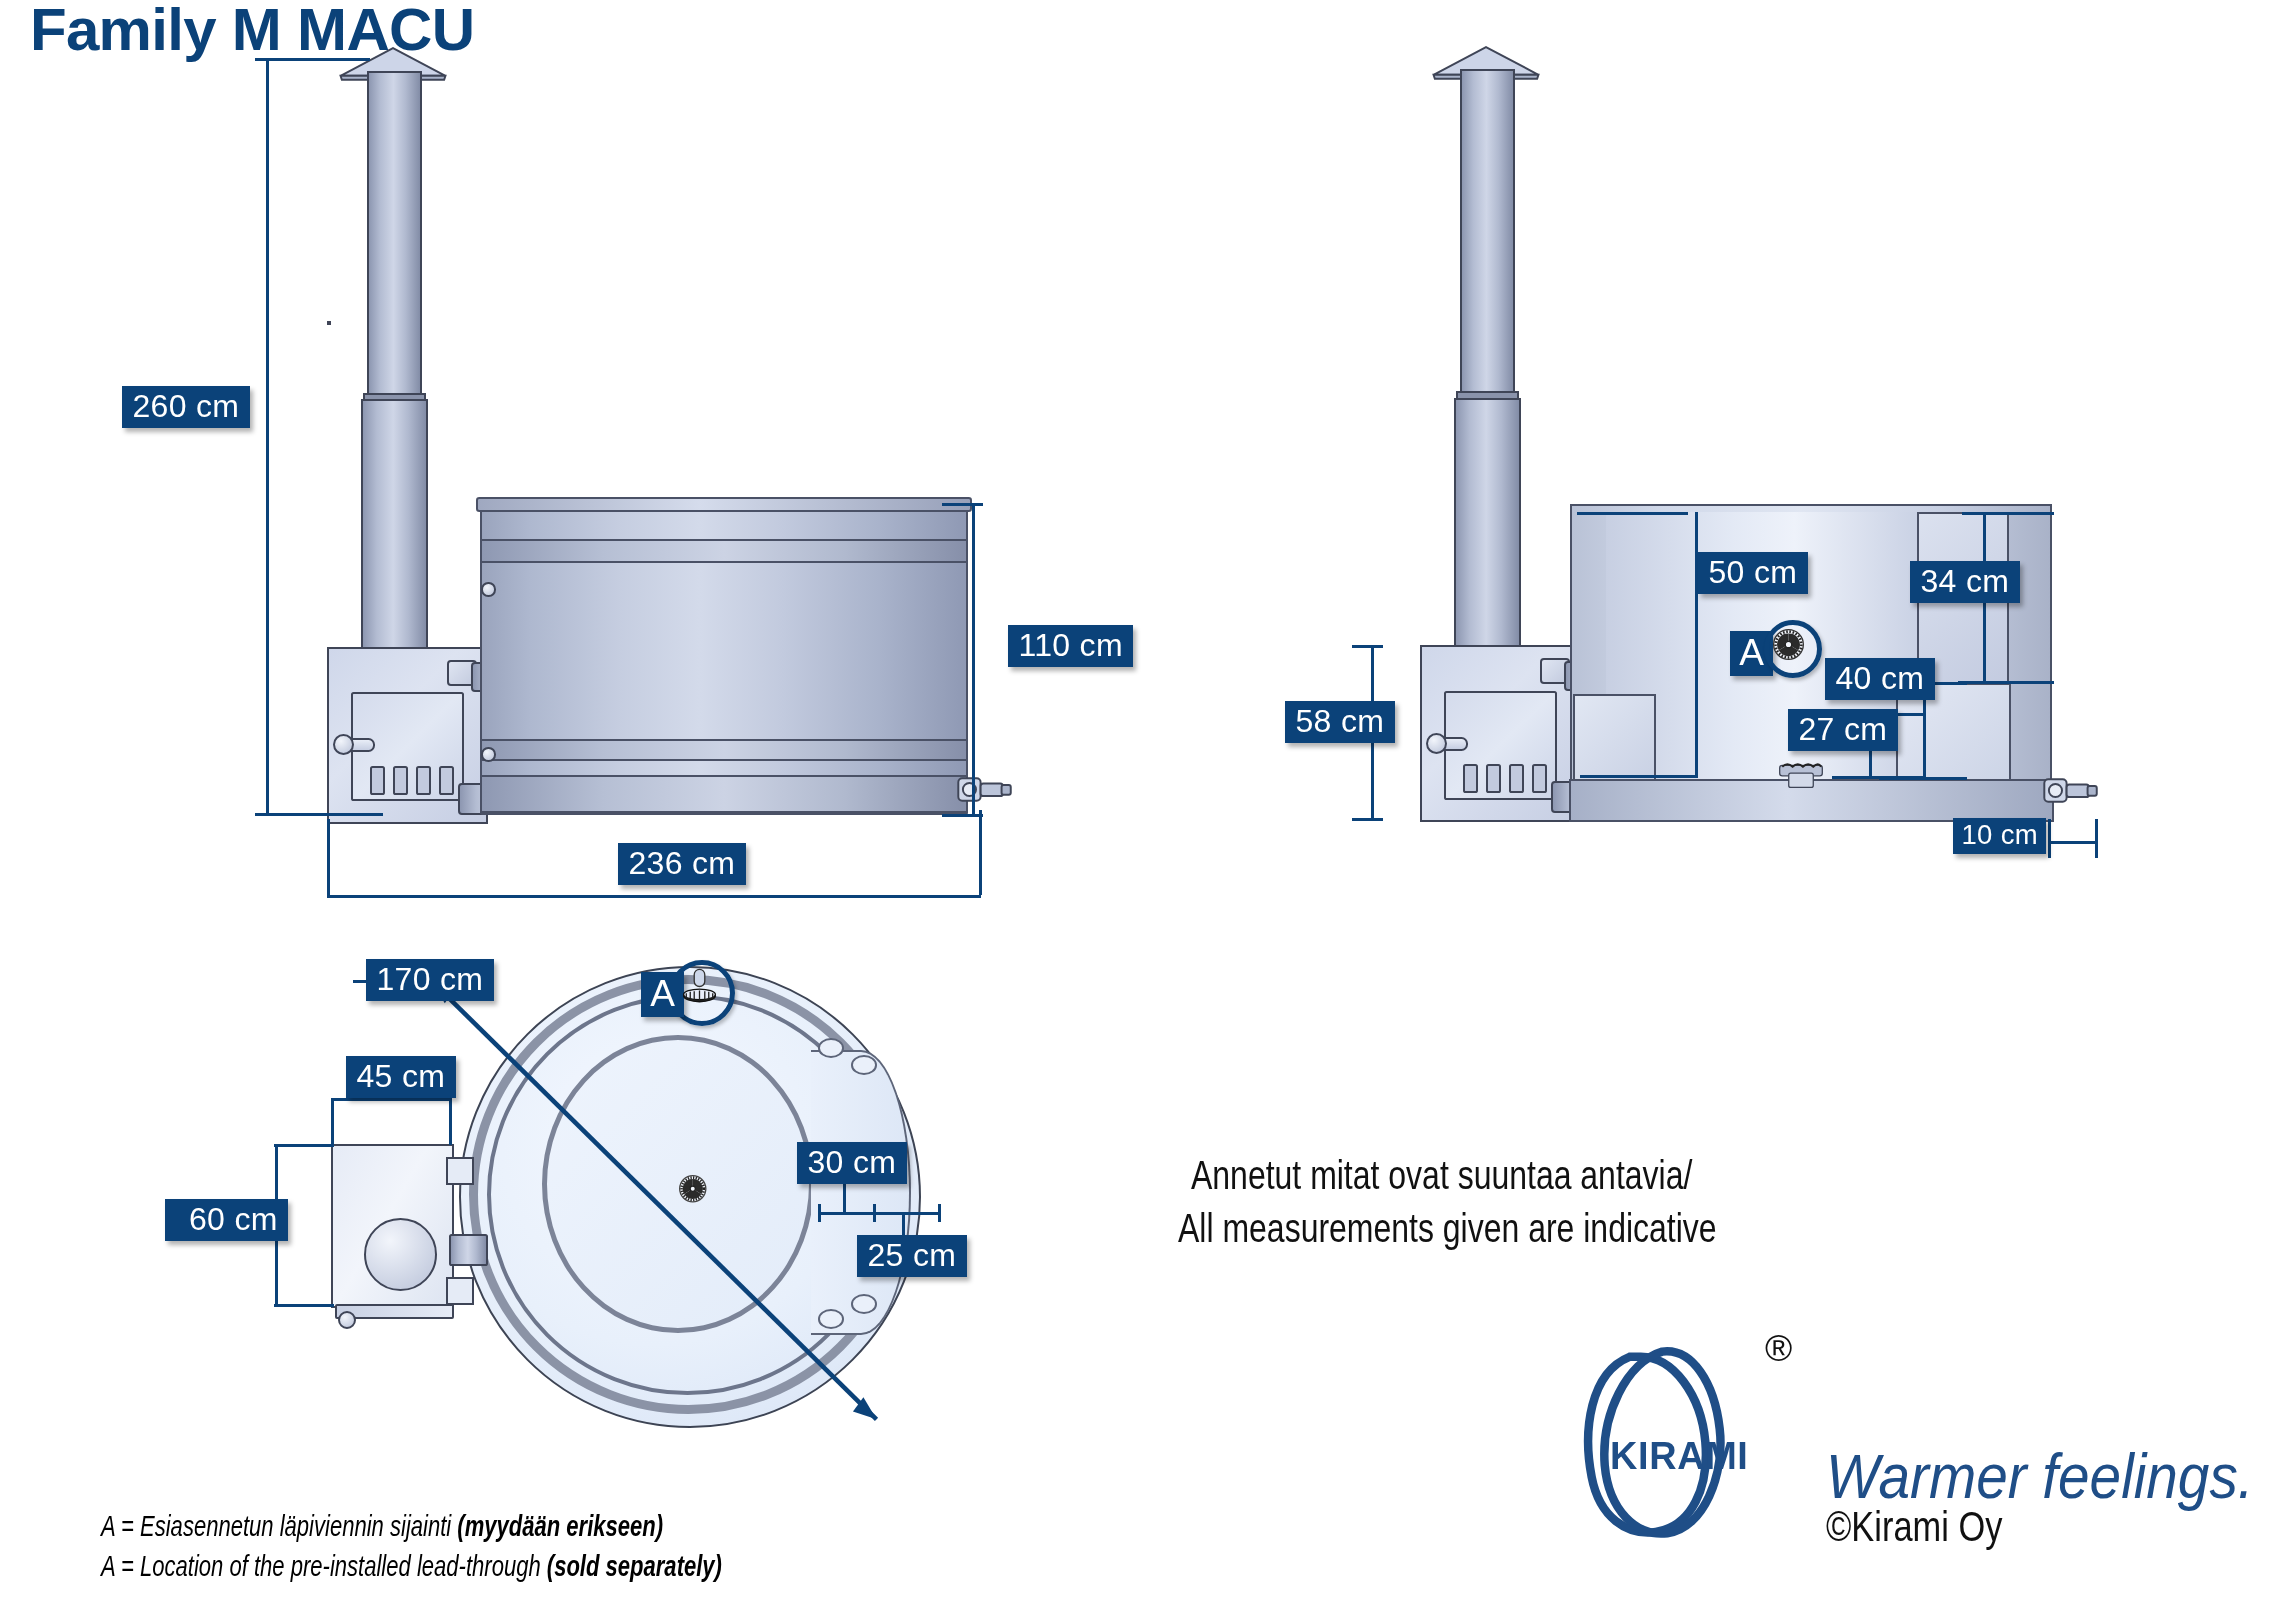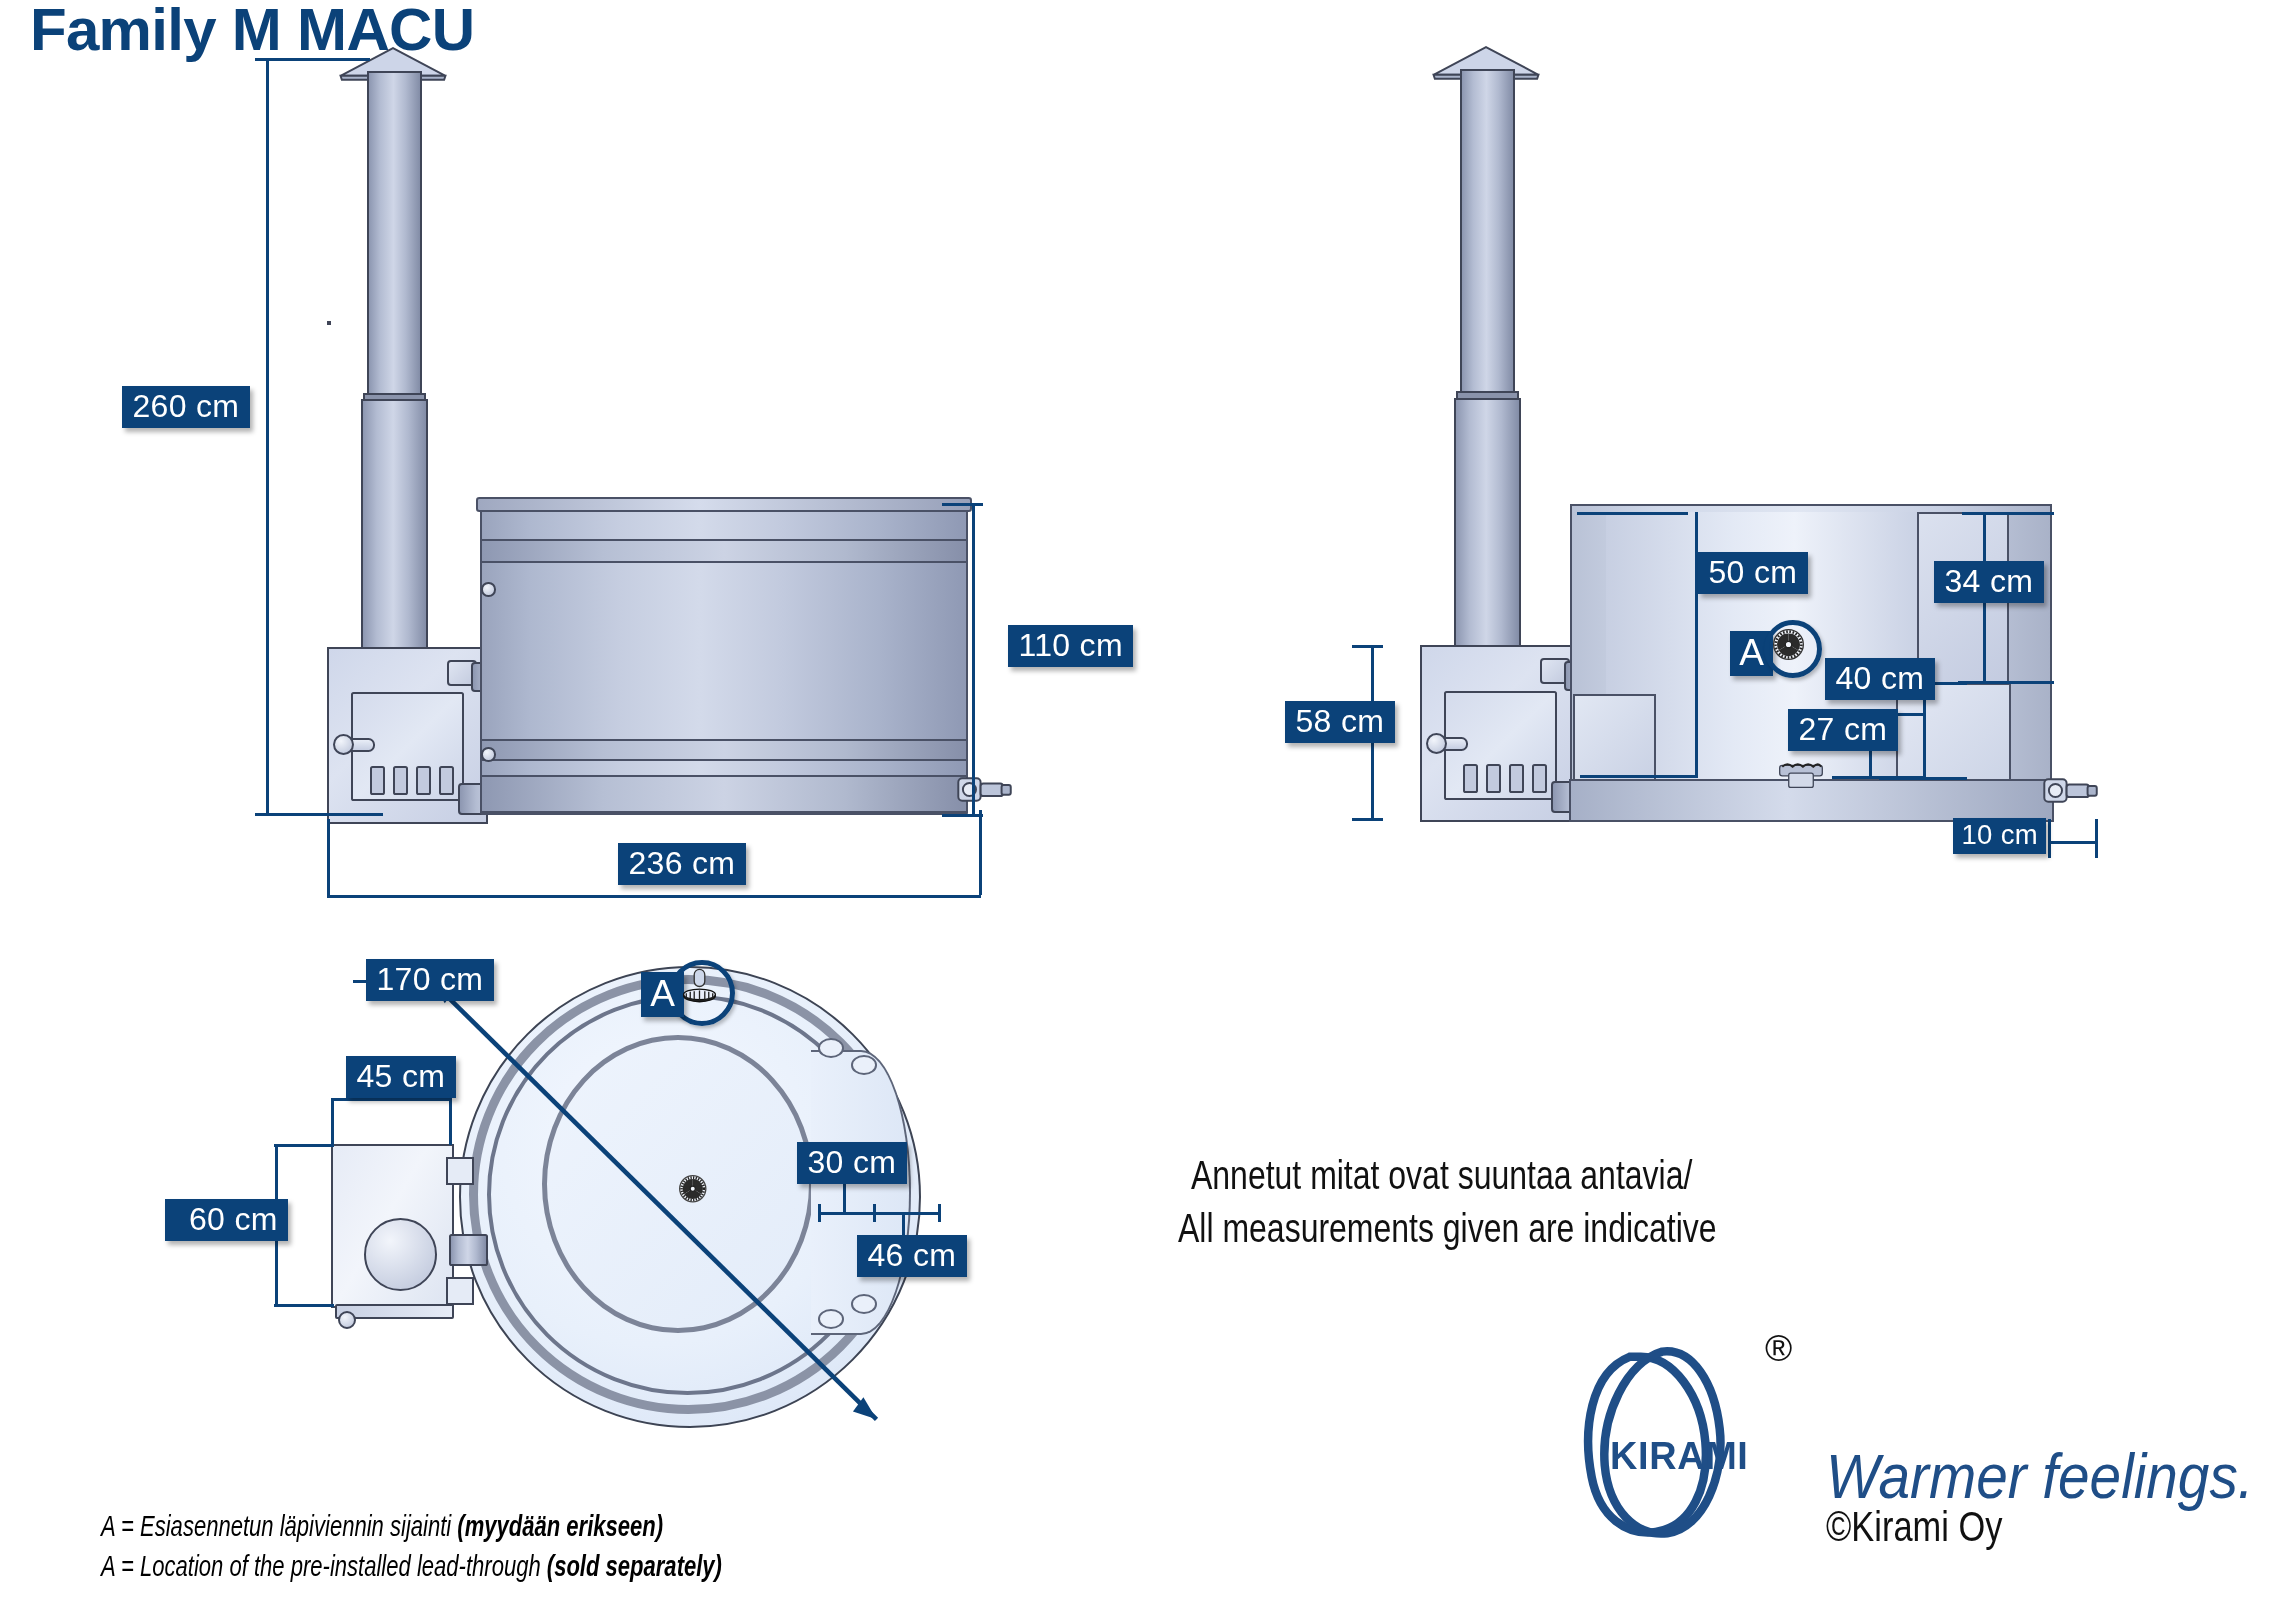--- a/index.html
+++ b/index.html
@@ -226,21 +226,21 @@
     <div class="dim" style="left:1285px;top:701px;">58 cm</div>
 
     <div class="hline" style="left:1577px;top:512px;width:111px;"></div>
     <div class="vline" style="left:1695px;top:512px;height:266px;"></div>
     <div class="hline" style="left:1580px;top:775px;width:118px;"></div>
     <div class="dim" style="left:1698px;top:552px;">50 cm</div>
 
     <div class="hline" style="left:1962px;top:512px;width:92px;"></div>
     <div class="vline" style="left:1983px;top:512px;height:170px;"></div>
     <div class="hline" style="left:1958px;top:681px;width:96px;"></div>
-    <div class="dim" style="left:1910px;top:561px;margin-left:24px;">34 cm</div>
+    <div class="dim" style="left:1910px;top:561px;">34 cm</div>
 
     <div class="hline" style="left:1887px;top:682px;width:80px;"></div>
     <div class="vline" style="left:1923px;top:682px;height:98px;"></div>
     <div class="hline" style="left:1879px;top:777px;width:88px;"></div>
     <div class="dim" style="left:1825px;top:658px;">40 cm</div>
 
     <div class="hline" style="left:1840px;top:713px;width:84px;"></div>
     <div class="vline" style="left:1869px;top:713px;height:65px;"></div>
     <div class="hline" style="left:1832px;top:776px;width:92px;"></div>
     <div class="dim" style="left:1788px;top:709px;">27 cm</div>
@@ -319,21 +319,21 @@
 
     <div class="hline" style="left:818px;top:1212px;width:58px;"></div>
     <div class="tick-v" style="left:818px;top:1204px;height:18.3px;"></div>
     <div class="tick-v" style="left:873px;top:1204px;height:18.3px;"></div>
     <div class="vline" style="left:843px;top:1177px;height:37px;"></div>
     <div class="dim" style="left:797px;top:1142px;">30 cm</div>
 
     <div class="hline" style="left:876px;top:1212px;width:65px;"></div>
     <div class="tick-v" style="left:938px;top:1204px;height:18.3px;"></div>
     <div class="vline" style="left:902px;top:1212px;height:31px;"></div>
-    <div class="dim" style="left:857px;top:1235px;">46 cm</div>
+    <div class="dim" style="left:857px;top:1235px;">25 cm</div>
 
     <div class="acircle" style="left:669px;top:960px;width:56px;height:56px;"></div>
     <div class="dim ltr" style="left:641px;top:972px;">A</div>
     <svg style="position:absolute;left:681px;top:968px;width:37px;height:41px;" viewBox="0 0 56 62" width="37" height="41">
       <rect x="20" y="2" width="16" height="26" rx="8" fill="#cdd7ea" stroke="#333" stroke-width="2"></rect>
       <ellipse cx="28" cy="42" rx="24" ry="9" fill="#2c2c2c" stroke="#111" stroke-width="2"></ellipse>
       <ellipse cx="28" cy="40" rx="24" ry="8" fill="#e9eefa" stroke="#111" stroke-width="2"></ellipse>
       <g stroke="#222" stroke-width="2">
         <line x1="8" y1="38" x2="8" y2="46"></line>
           <line x1="14" y1="36" x2="14" y2="47"></line>

